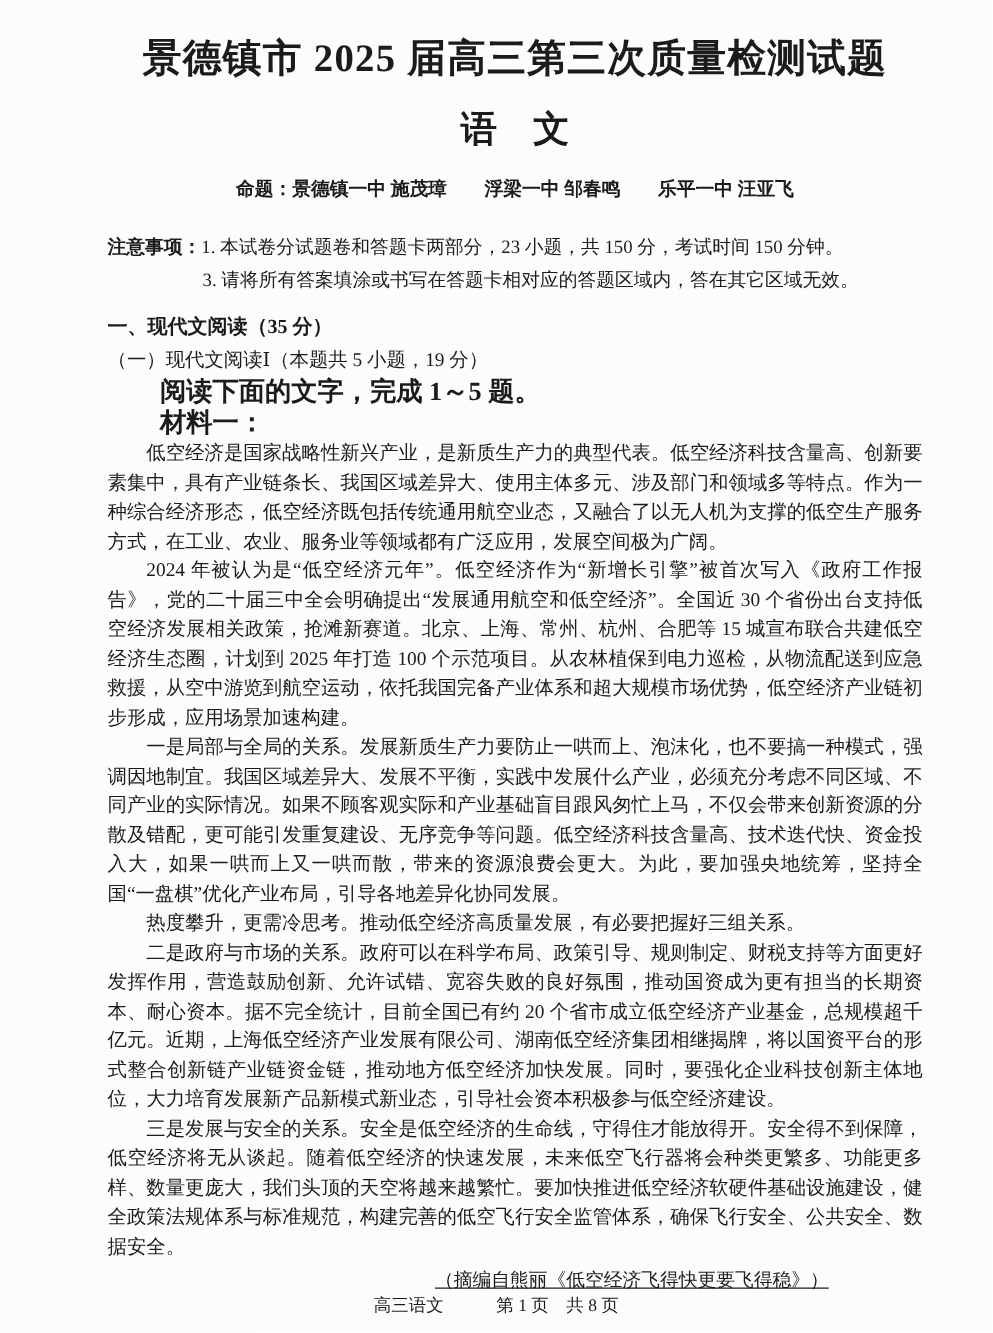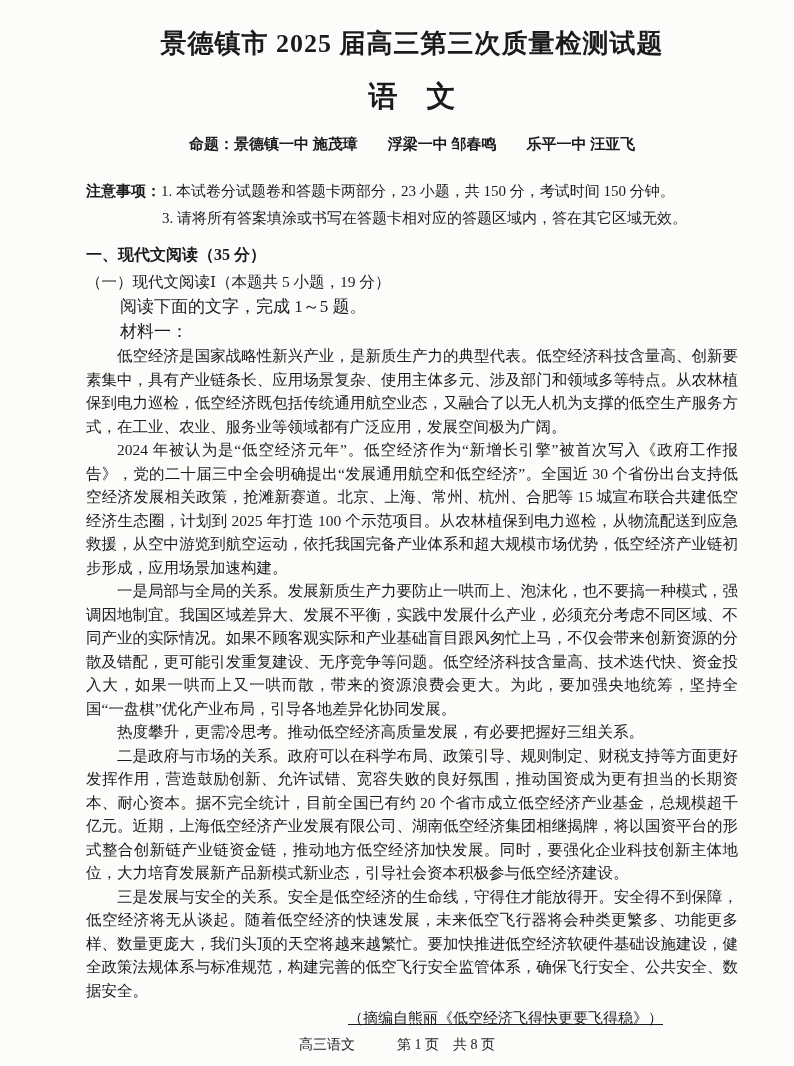--- a/index.html
+++ b/index.html
@@ -10,21 +10,21 @@
     height: 1066px;
     margin: 0 auto;
     background: #fcfcfa;
     color: #1b1b1b;
     font-family: "Liberation Serif", "DejaVu Serif", serif;
     padding: 26px 56px 14px 86px;
     overflow: hidden;
   }
   .title {
     text-align: center;
-    font-size: 26px;
+    font-size: 31px;
     font-weight: bold;
     letter-spacing: 1px;
   }
   .subject {
     text-align: center;
     font-size: 29px;
     font-weight: bold;
     margin-top: 16px;
   }
   .authors {
@@ -45,23 +45,24 @@
     font-size: 16px;
     font-weight: bold;
     line-height: 25px;
   }
   .subsection-heading {
     font-size: 15.5px;
     line-height: 25px;
     margin-top: 2px;
   }
   .instruction, .material-label {
-    font-size: 17px;
+    font-size: 21px;
     line-height: 25px;
     text-indent: 2em;
+    font-weight: bold;
   }
   .body-para {
     font-size: 15.5px;
     line-height: 23.5px;
     text-align: justify;
     text-indent: 2em;
   }
   .citation {
     margin-top: 4px;
     font-size: 15px;
@@ -96,21 +97,21 @@
   </div>
 
   <div class="section-heading">一、现代文阅读（35 分）</div>
 
   <div class="subsection-heading">（一）现代文阅读Ⅰ（本题共 5 小题，19 分）</div>
 
   <div class="instruction">阅读下面的文字，完成 1～5 题。</div>
 
   <div class="material-label">材料一：</div>
 
-  <p class="body-para">低空经济是国家战略性新兴产业，是新质生产力的典型代表。低空经济科技含量高、创新要素集中，具有产业链条长、应用场景复杂、使用主体多元、涉及部门和领域多等特点。从农林植保到电力巡检，低空经济既包括传统通用航空业态，又融合了以无人机为支撑的低空生产服务方式，在工业、农业、服务业等领域都有广泛应用，发展空间极为广阔。</p>
+  <p class="body-para">低空经济是国家战略性新兴产业，是新质生产力的典型代表。低空经济科技含量高、创新要素集中，具有产业链条长、我国区域差异大、使用主体多元、涉及部门和领域多等特点。作为一种综合经济形态，低空经济既包括传统通用航空业态，又融合了以无人机为支撑的低空生产服务方式，在工业、农业、服务业等领域都有广泛应用，发展空间极为广阔。</p>
   <p class="body-para">2024 年被认为是“低空经济元年”。低空经济作为“新增长引擎”被首次写入《政府工作报告》，党的二十届三中全会明确提出“发展通用航空和低空经济”。全国近 30 个省份出台支持低空经济发展相关政策，抢滩新赛道。北京、上海、常州、杭州、合肥等 15 城宣布联合共建低空经济生态圈，计划到 2025 年打造 100 个示范项目。从农林植保到电力巡检，从物流配送到应急救援，从空中游览到航空运动，依托我国完备产业体系和超大规模市场优势，低空经济产业链初步形成，应用场景加速构建。</p>
   <p class="body-para">一是局部与全局的关系。发展新质生产力要防止一哄而上、泡沫化，也不要搞一种模式，强调因地制宜。我国区域差异大、发展不平衡，实践中发展什么产业，必须充分考虑不同区域、不同产业的实际情况。如果不顾客观实际和产业基础盲目跟风匆忙上马，不仅会带来创新资源的分散及错配，更可能引发重复建设、无序竞争等问题。低空经济科技含量高、技术迭代快、资金投入大，如果一哄而上又一哄而散，带来的资源浪费会更大。为此，要加强央地统筹，坚持全国“一盘棋”优化产业布局，引导各地差异化协同发展。</p>
   <p class="body-para">热度攀升，更需冷思考。推动低空经济高质量发展，有必要把握好三组关系。</p>
   <p class="body-para">二是政府与市场的关系。政府可以在科学布局、政策引导、规则制定、财税支持等方面更好发挥作用，营造鼓励创新、允许试错、宽容失败的良好氛围，推动国资成为更有担当的长期资本、耐心资本。据不完全统计，目前全国已有约 20 个省市成立低空经济产业基金，总规模超千亿元。近期，上海低空经济产业发展有限公司、湖南低空经济集团相继揭牌，将以国资平台的形式整合创新链产业链资金链，推动地方低空经济加快发展。同时，要强化企业科技创新主体地位，大力培育发展新产品新模式新业态，引导社会资本积极参与低空经济建设。</p>
   <p class="body-para">三是发展与安全的关系。安全是低空经济的生命线，守得住才能放得开。安全得不到保障，低空经济将无从谈起。随着低空经济的快速发展，未来低空飞行器将会种类更繁多、功能更多样、数量更庞大，我们头顶的天空将越来越繁忙。要加快推进低空经济软硬件基础设施建设，健全政策法规体系与标准规范，构建完善的低空飞行安全监管体系，确保飞行安全、公共安全、数据安全。</p>
 
   <div class="citation">（摘编自熊丽《低空经济飞得快更要飞得稳》）</div>
 
   <div class="footer">高三语文　　　第 1 页　共 8 页</div>
 

